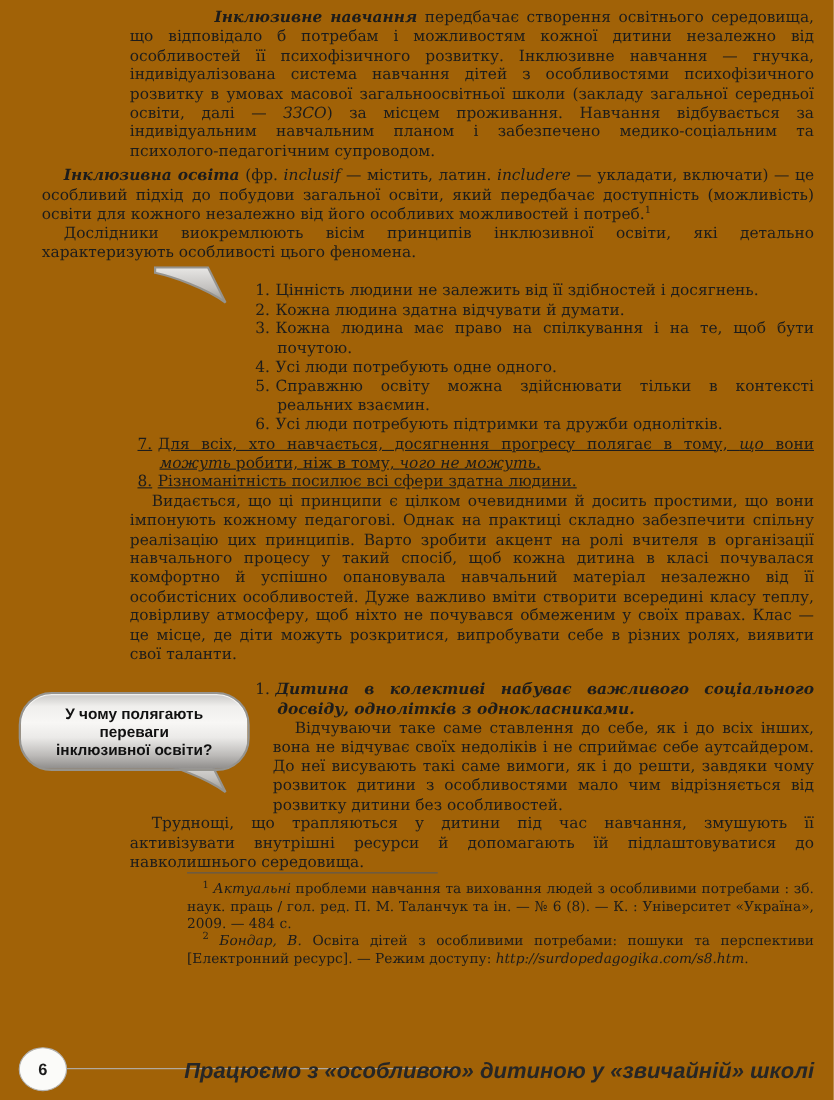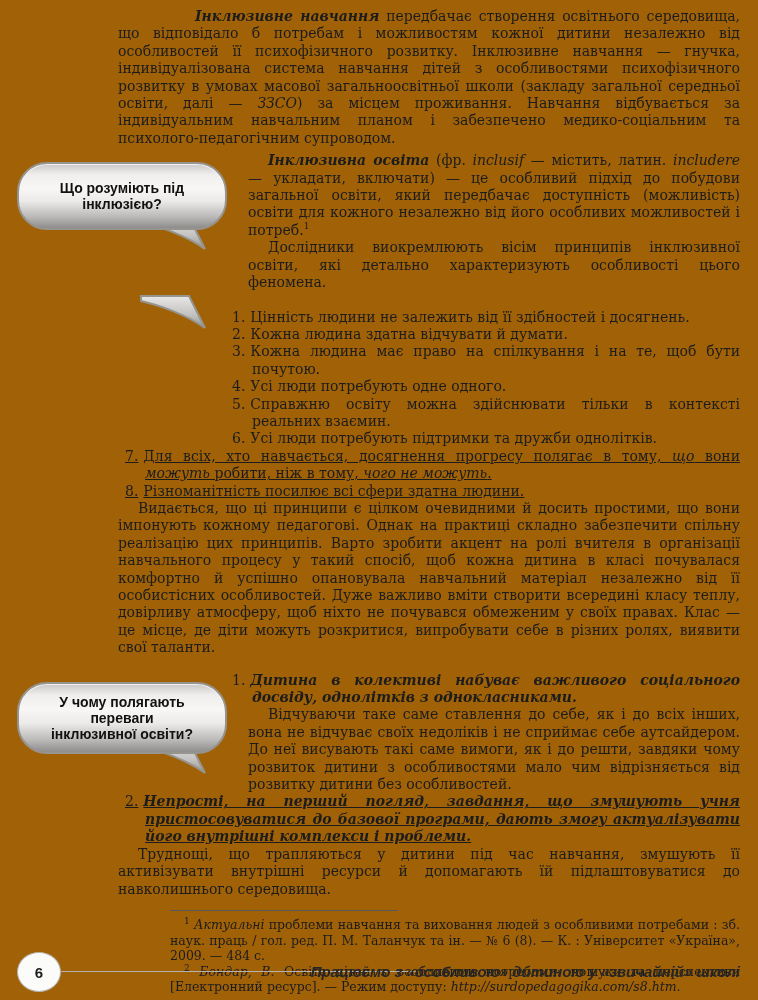--- a/index.html
+++ b/index.html
@@ -45,41 +45,41 @@
     font-size:14px;line-height:17.4px;text-align:justify;
     padding-left:20px;text-indent:-20px;
   }
   .side .olist{margin-left:5px;}
   .olist-wide{margin-left:7px;text-decoration:underline;}
   .num{margin-right:5px;}
   .row-gap1{margin-top:5px;}
   .row-gap2{margin-top:17px;}
   .row-gap3{margin-top:15px;}
   
-  .footnotes{margin-top:12px;margin-left:52px;margin-right:0;}
+  .footnotes{margin-top:0;margin-left:52px;margin-right:0;}
   .fn-rule{width:228px;border-top:1px solid #595959;margin-bottom:6px;}
   .fn{
     margin:0;font-size:12.5px;line-height:15.6px;text-align:justify;
     text-indent:14px;
   }
   
   .footer{position:absolute;left:0;bottom:6px;width:758px;height:42px;}
   .page-circle{
     position:absolute;left:17px;top:0;width:42px;height:38px;
     border:1.5px solid #b3b2b0;border-radius:50%;background:#fbfbf9;
     display:flex;align-items:center;justify-content:center;
     font-family:"Liberation Sans", sans-serif;font-weight:bold;font-size:15px;color:#1c1c1c;
   }
   .footer-line{
     position:absolute;left:60px;top:19px;width:358px;border-top:1.5px solid #b3b2b0;
   }
   .footer-title{
     position:absolute;right:18px;top:11px;
     font-family:"Liberation Sans", sans-serif;font-style:italic;font-weight:600;
-    font-size:15px;color:#262626;
+    font-size:20px;color:#262626;
   }
   .hidden-defs{position:absolute;width:0;height:0;}
 </style>
 </head>
 <body>
 
 <svg class="hidden-defs" aria-hidden="true">
   <defs>
     <linearGradient id="tailGrad" x1="0" y1="0" x2="0" y2="1">
       <stop offset="0" stop-color="#e8e7e5"></stop>
@@ -88,28 +88,20 @@
     </linearGradient>
   </defs>
 </svg>
 
 <div class="page">
   <div class="content">
 
     <p class="para intro"><span class="seg-bi">Інклюзивне навчання</span><span> передбачає створення освітнього середовища, що відповідало б потребам і можливостям кожної дитини незалежно від особливостей її психофізичного розвитку. Інклюзивне навчання — гнучка, індивідуалізована система навчання дітей з особливостями психофізичного розвитку в умовах масової загальноосвітньої школи (закладу загальної середньої освіти, далі — </span><span class="seg-i">ЗЗСО</span><span>) за місцем проживання. Навчання відбувається за індивідуальним навчальним планом і забезпечено медико-соціальним та психолого-педагогічним супроводом.</span></p>
 
     <div class="bubble-row row-gap1">
-      <div class="bubble-wrap">
-        <div class="bubble" style="height:48px;">
-          <span><span>Що розуміють під інклюзією?</span></span>
-        </div>
-        <svg class="tail" width="72" height="36" viewBox="0 0 72 36">
-          <path d="M4,1 L52,1 L68,33 C50,20 22,10 4,6 Z" fill="url(#tailGrad)" stroke="#96948f" stroke-width="2"></path>
-        </svg>
-      </div>
       <div class="side">
         <p class="para side-para indent"><span class="seg-bi">Інклюзивна освіта</span><span> (фр. </span><span class="seg-i">inclusif</span><span> — містить, латин. </span><span class="seg-i">includere</span><span> — укладати, включати) — це особливий підхід до побудови загальної освіти, який передбачає доступність (можливість) освіти для кожного незалежно від його особливих можливостей і потреб.</span><sup>1</sup></p>
         <p class="para side-para indent"><span>Дослідники виокремлюють вісім принципів інклюзивної освіти, які детально характеризують особливості цього феномена.</span></p>
       </div>
     </div>
 
     <div class="bubble-row row-gap2">
       <div class="bubble-wrap">
         <svg class="tail" width="72" height="36" viewBox="0 0 72 36">
           <path d="M4,1 L52,1 L68,33 C50,20 22,10 4,6 Z" fill="url(#tailGrad)" stroke="#96948f" stroke-width="2"></path>
@@ -163,25 +155,20 @@
       <div class="side">
         <div class="olist">
           <div class="oitem">
             <span class="num">1.</span><span><span class="seg-bi">Дитина в колективі набуває важливого соціального досвіду, однолітків з однокласниками.</span></span>
           </div>
         </div>
         <p class="para side-para indent"><span>Відчуваючи таке саме ставлення до себе, як і до всіх інших, вона не відчуває своїх недоліків і не сприймає себе аутсайдером. До неї висувають такі саме вимоги, як і до решти, завдяки чому розвиток дитини з особливостями мало чим відрізняється від розвитку дитини без особливостей.</span></p>
       </div>
     </div>
 
-    <div class="olist olist-wide">
-      <div class="oitem">
-        <span class="num">2.</span><span><span class="seg-bi">Непрості, на перший погляд, завдання, що змушують учня пристосовуватися до базової програми, дають змогу актуалізувати його внутрішні комплекси і проблеми.</span></span>
-      </div>
-    </div>
 
     <p class="para indent"><span>Труднощі, що трапляються у дитини під час навчання, змушують її активізувати внутрішні ресурси й допомагають їй підлаштовуватися до навколишнього середовища.</span></p>
 
     <div class="footnotes">
       <div class="fn-rule"></div>
       <p class="fn"><sup>1</sup><span> </span><span class="seg-i">Актуальні</span><span> проблеми навчання та виховання людей з особливими потребами : зб. наук. праць / гол. ред. П. М. Таланчук та ін. — № 6 (8). — К. : Університет «Україна», 2009. — 484 с.</span></p>
       <p class="fn"><sup>2</sup><span> </span><span class="seg-i">Бондар, В.</span><span> Освіта дітей з особливими потребами: пошуки та перспективи [Електронний ресурс]. — Режим доступу: </span><span class="seg-i">http://surdopedagogika.com/s8.htm</span><span>.</span></p>
     </div>
 
   </div>

